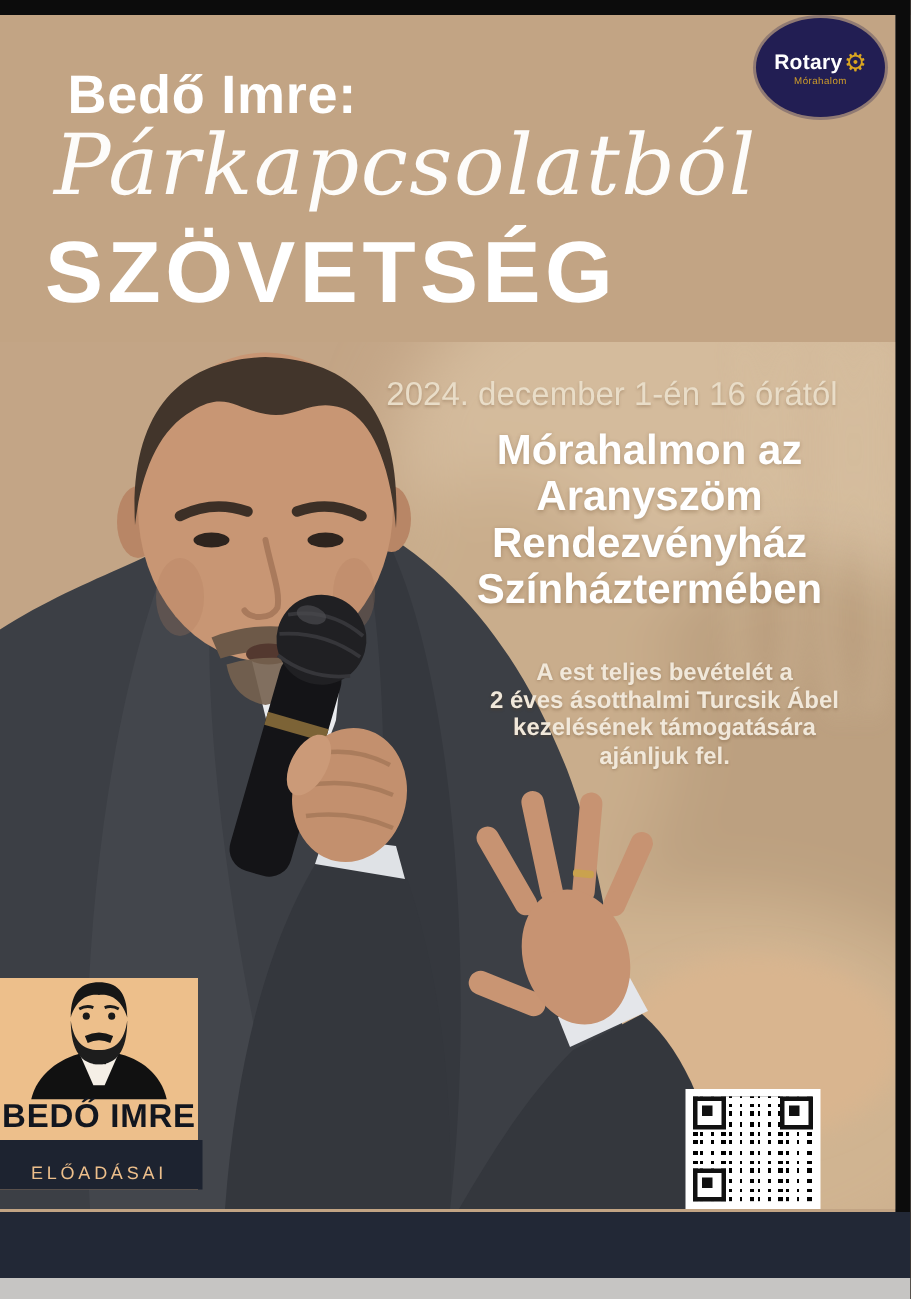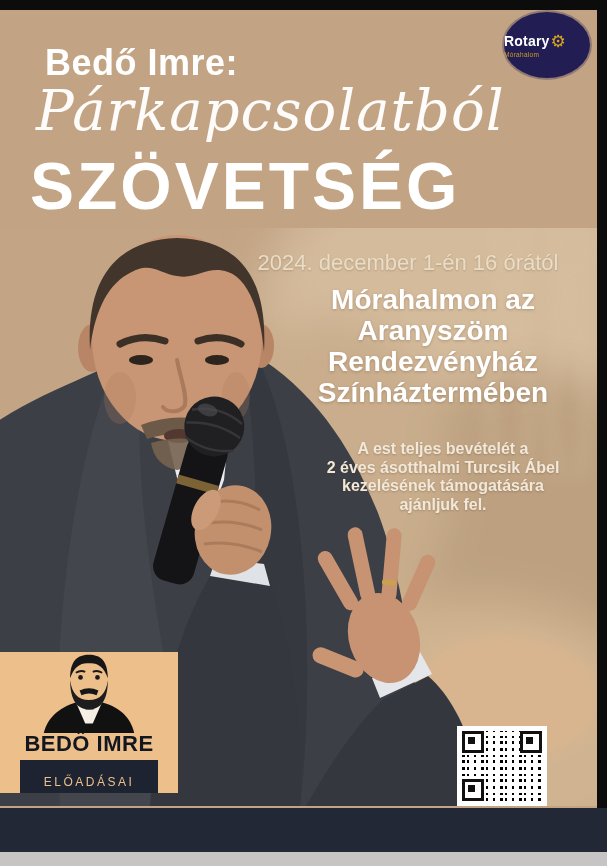--- a/index.html
+++ b/index.html
@@ -13,26 +13,26 @@
   
   .frame-top{left:0;top:0;width:607px;height:10px;background:#0c0c0c;}
   .frame-right{left:597px;top:0;width:10px;height:852px;background:#0c0c0c;}
   .bottom-strip{left:0;top:852px;width:607px;height:14px;background:#c6c5c3;}
 
   
   .speaker-name{left:45px;top:42px;color:#fff;font-size:36px;font-weight:bold;letter-spacing:.5px;}
   .title-script{left:36px;top:78px;color:#fdfcfa;font-size:56px;
                 font-family:"DejaVu Serif",serif;font-style:italic;font-weight:normal;
                 letter-spacing:1px;white-space:nowrap;}
-  .title-main{left:30px;top:148px;color:#fff;font-size:66px;font-weight:800;
+  .title-main{left:30px;top:148px;color:#fff;font-size:58px;font-weight:800;
               letter-spacing:3px;white-space:nowrap;}
 
   
   .rotary{left:504px;top:12px;width:86px;height:66px;border-radius:50%;
-          background:#221e53;display:flex;flex-direction:column;align-items:flex-start;
+          background:#221e53;display:flex;flex-direction:column;align-items:center;
           justify-content:center;box-shadow:0 0 0 2px rgba(30,26,77,.3);}
   .rotary-row{display:flex;align-items:center;gap:1px;}
   .rotary-name{color:#fff;font-size:14px;font-weight:bold;letter-spacing:.2px;}
   .rotary-gear{color:#d9a520;font-size:17px;line-height:17px;}
   .rotary-city{color:#cf9d2a;font-size:6.5px;margin-top:1px;letter-spacing:.3px;}
 
   
   .event-date{left:228px;top:250px;width:360px;text-align:center;color:#e9ddc8;
               font-size:22px;font-weight:normal;text-shadow:0 1px 2px rgba(90,60,30,.25);}
   .venue{left:253px;top:284px;width:360px;text-align:center;color:#fff;
@@ -50,21 +50,21 @@
   .qr-inner{position:absolute;left:5px;top:5px;right:5px;bottom:5px;
     background-image:
       repeating-linear-gradient(90deg,#111 0 3px,#fff 3px 5px,#111 5px 7px,#fff 7px 12px,#111 12px 14px,#fff 14px 19px),
       repeating-linear-gradient(0deg,#111 0 3px,#fff 3px 6px,#111 6px 8px,#fff 8px 12px,#111 12px 15px,#fff 15px 19px);
     background-blend-mode:screen;filter:contrast(1.4);}
   .finder{position:absolute;width:16px;height:16px;border:3px solid #111;background:#fff;}
   .finder::after{content:"";position:absolute;left:3px;top:3px;width:7px;height:7px;background:#111;}
   .f-tl{left:5px;top:5px;} .f-tr{right:5px;top:5px;} .f-bl{left:5px;bottom:5px;}
 
   
-  .badge{left:0;top:652px;width:178px;height:141px;background:#edbf8b;
+  .badge{left:0;top:652px;width:132px;height:141px;background:#edbf8b;
          display:flex;flex-direction:column;align-items:center;}
   .badge-name{color:#12161f;font-size:22px;font-weight:800;letter-spacing:.5px;margin-top:-2px;}
   .badge-bar{margin-top:3px;width:138px;background:#1d2330;color:#edbf8b;
              font-size:12px;letter-spacing:2.5px;text-align:center;padding:15px 0 4px;}
 
   
   .footer{left:0;top:808px;width:607px;height:44px;background:#222836;
           display:flex;align-items:center;}
   .club{display:flex;align-items:center;gap:10px;margin-left:208px;}
   .club-word{color:#c7cdd8;font-size:19px;font-weight:bold;letter-spacing:2.5px;}

